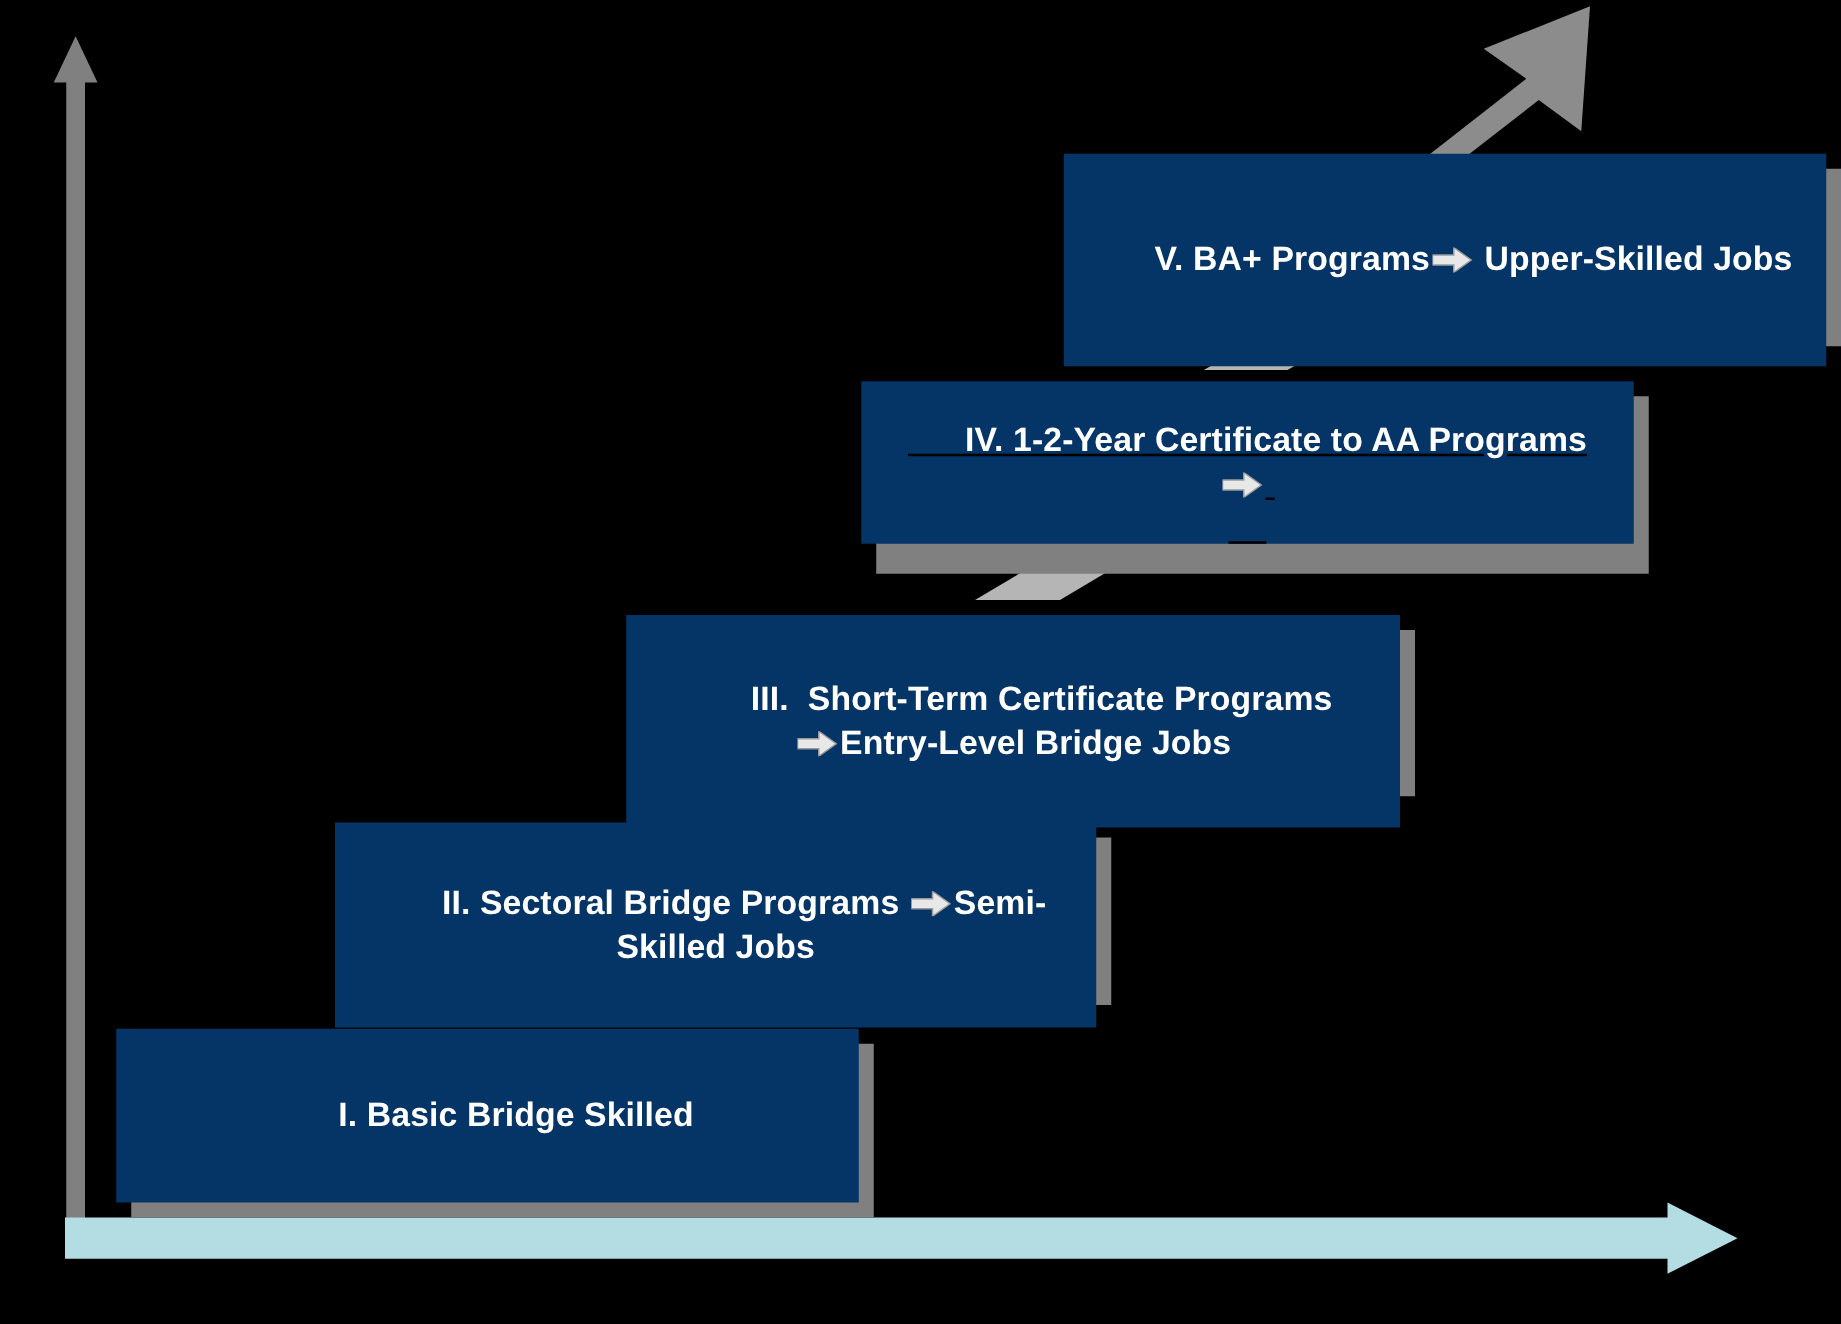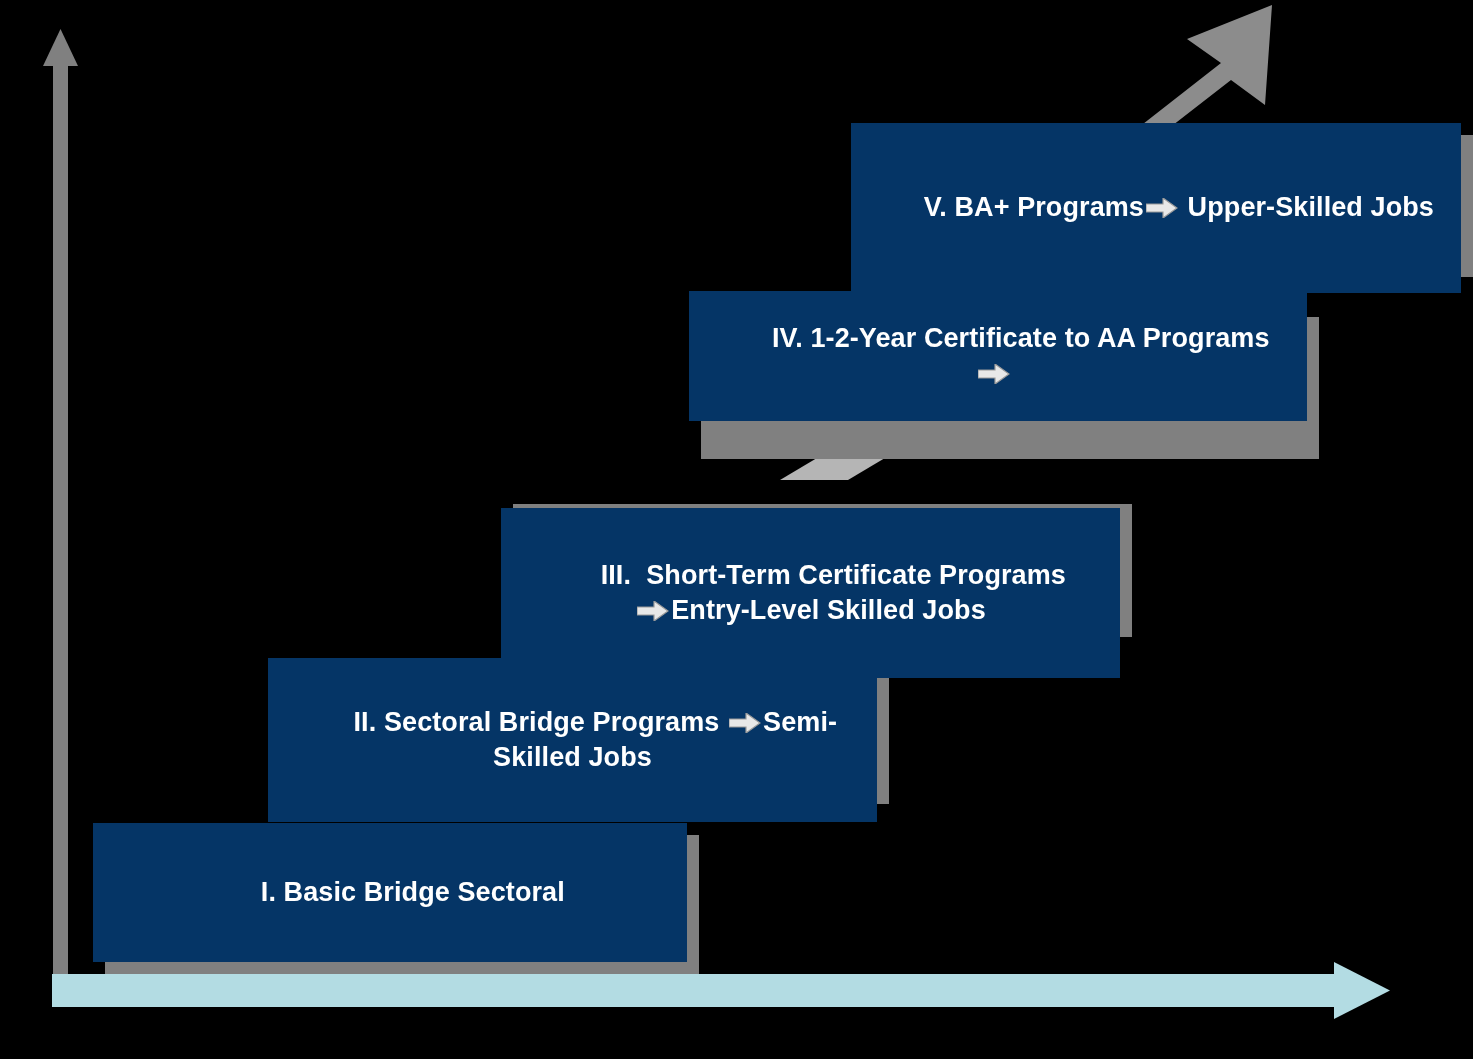--- a/index.html
+++ b/index.html
@@ -89,41 +89,41 @@
   </svg>
 
   <div class="step-shadow" style="left:105px; top:835px; width:594px; height:139px;"></div>
   <div class="step-shadow" style="left:280px; top:670px; width:609px; height:134px;"></div>
   <div class="step-shadow" style="left:513px; top:504px; width:619px; height:133px;"></div>
   <div class="step-shadow" style="left:701px; top:317px; width:618px; height:142px;"></div>
   <div class="step-shadow" style="left:863px; top:135px; width:610px; height:142px;"></div>
 
   <div class="step" style="left:93px; top:823px; width:594px; height:139px;">
     <div class="step-label">
-      <span>I. Basic Bridge Sectoral</span>
+      <span>I. Basic Bridge Skilled</span>
     </div>
   </div>
 
   <div class="step" style="left:268px; top:658px; width:609px; height:164px;">
     <div class="step-label">
       <span>II. Sectoral Bridge Programs </span><span class="arrow-glyph"><svg viewBox="0 0 32 20" width="32" height="20">
             <polygon points="0,6 17,6 17,0 31,10 17,20 17,14 0,14" fill="#e8e8e8" stroke="#9a9a9a" stroke-width="1.2"></polygon>
           </svg></span><span>Semi-</span><br><span>Skilled Jobs</span>
     </div>
   </div>
 
-  <div class="step" style="left:501px; top:492px; width:619px; height:170px;margin-top:16px;">
+  <div class="step" style="left:501px; top:492px; width:619px; height:170px;">
     <div class="step-label">
       <span>III.  Short-Term Certificate Programs</span><br><span class="arrow-glyph"><svg viewBox="0 0 32 20" width="32" height="20">
             <polygon points="0,6 17,6 17,0 31,10 17,20 17,14 0,14" fill="#e8e8e8" stroke="#9a9a9a" stroke-width="1.2"></polygon>
-          </svg></span><span>Entry-Level Skilled Jobs</span>
+          </svg></span><span>Entry-Level Bridge Jobs</span>
     </div>
   </div>
 
-  <div class="step" style="left:689px; top:291px; width:618px; height:130px;">
+  <div class="step" style="left:689px; top:305px; width:618px; height:130px;text-decoration:underline;">
     <div class="step-label">
       <span>IV. 1-2-Year Certificate to AA Programs</span><br><span class="arrow-glyph"><svg viewBox="0 0 32 20" width="32" height="20">
             <polygon points="0,6 17,6 17,0 31,10 17,20 17,14 0,14" fill="#e8e8e8" stroke="#9a9a9a" stroke-width="1.2"></polygon>
           </svg></span>&nbsp;
     </div>
   </div>
 
   <div class="step" style="left:851px; top:123px; width:610px; height:170px;">
     <div class="step-label">
       <span>V. BA+ Programs</span><span class="arrow-glyph"><svg viewBox="0 0 32 20" width="32" height="20">

